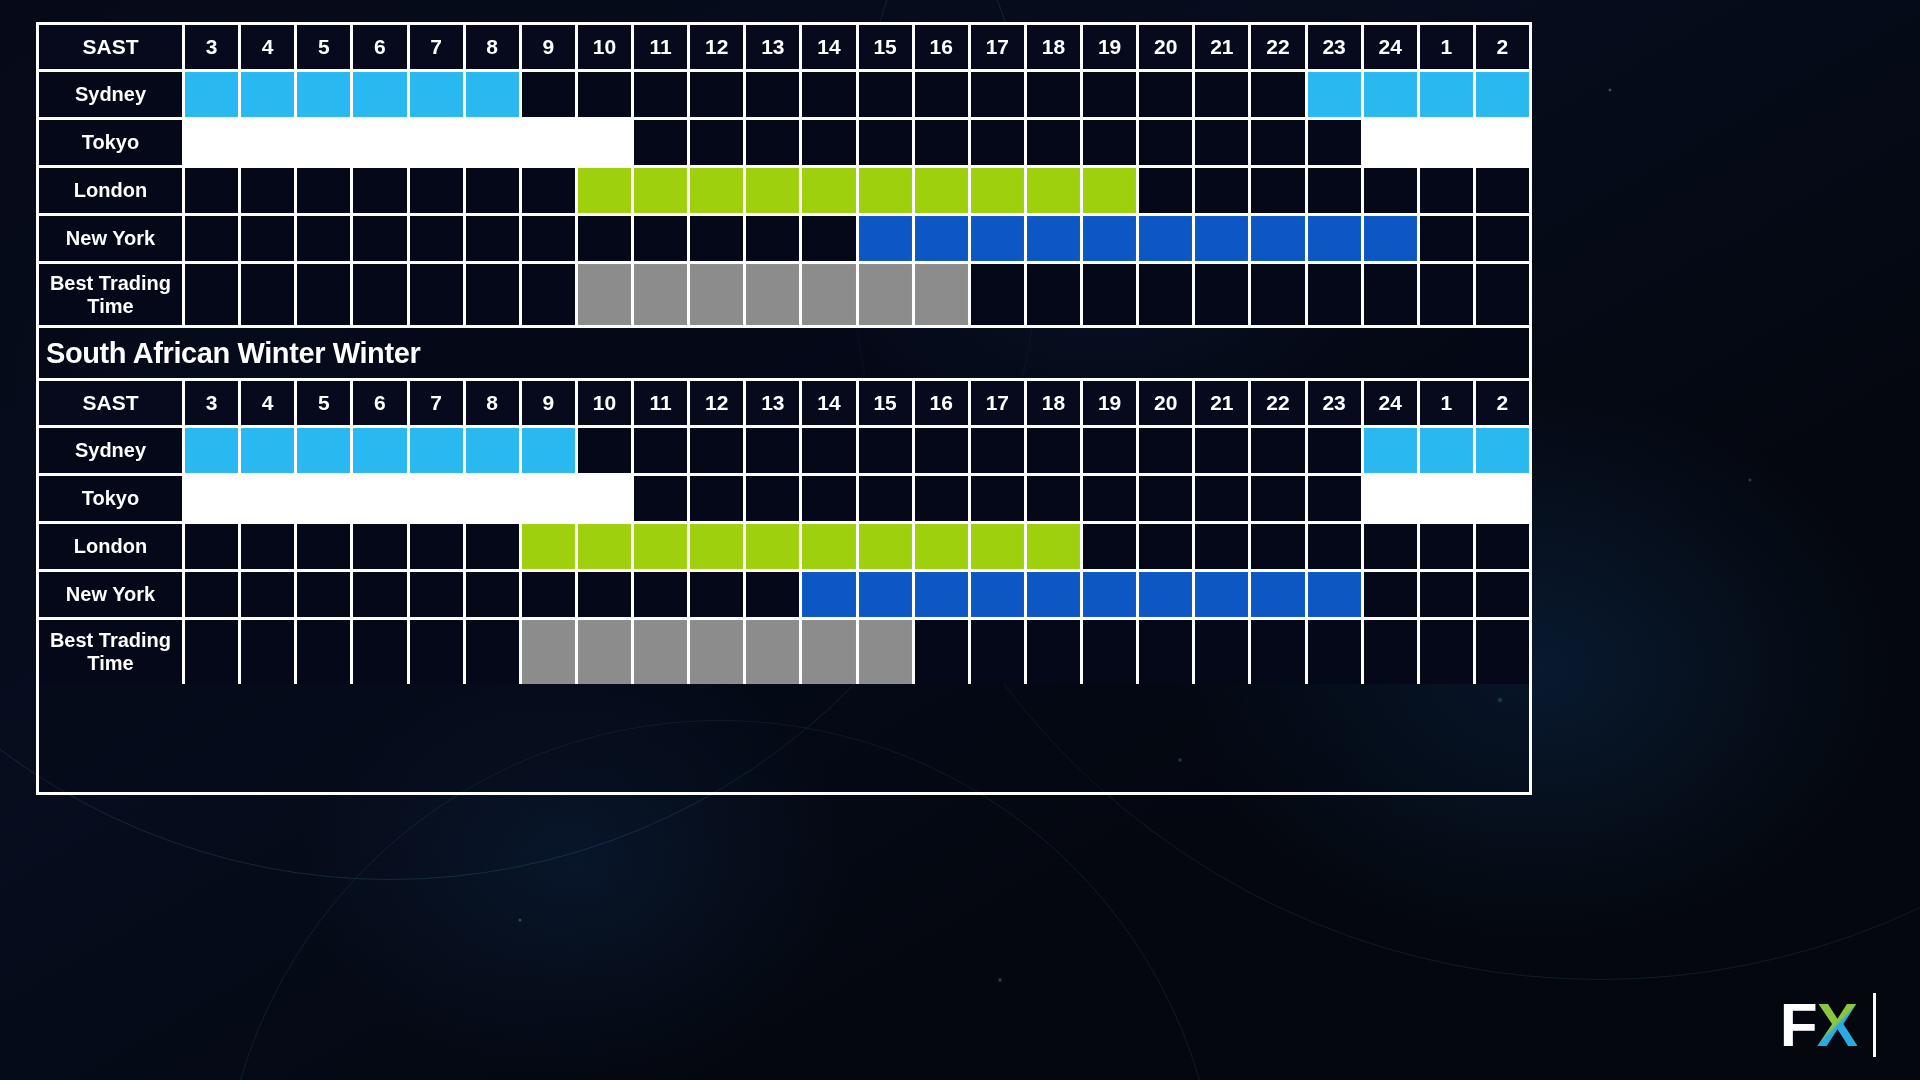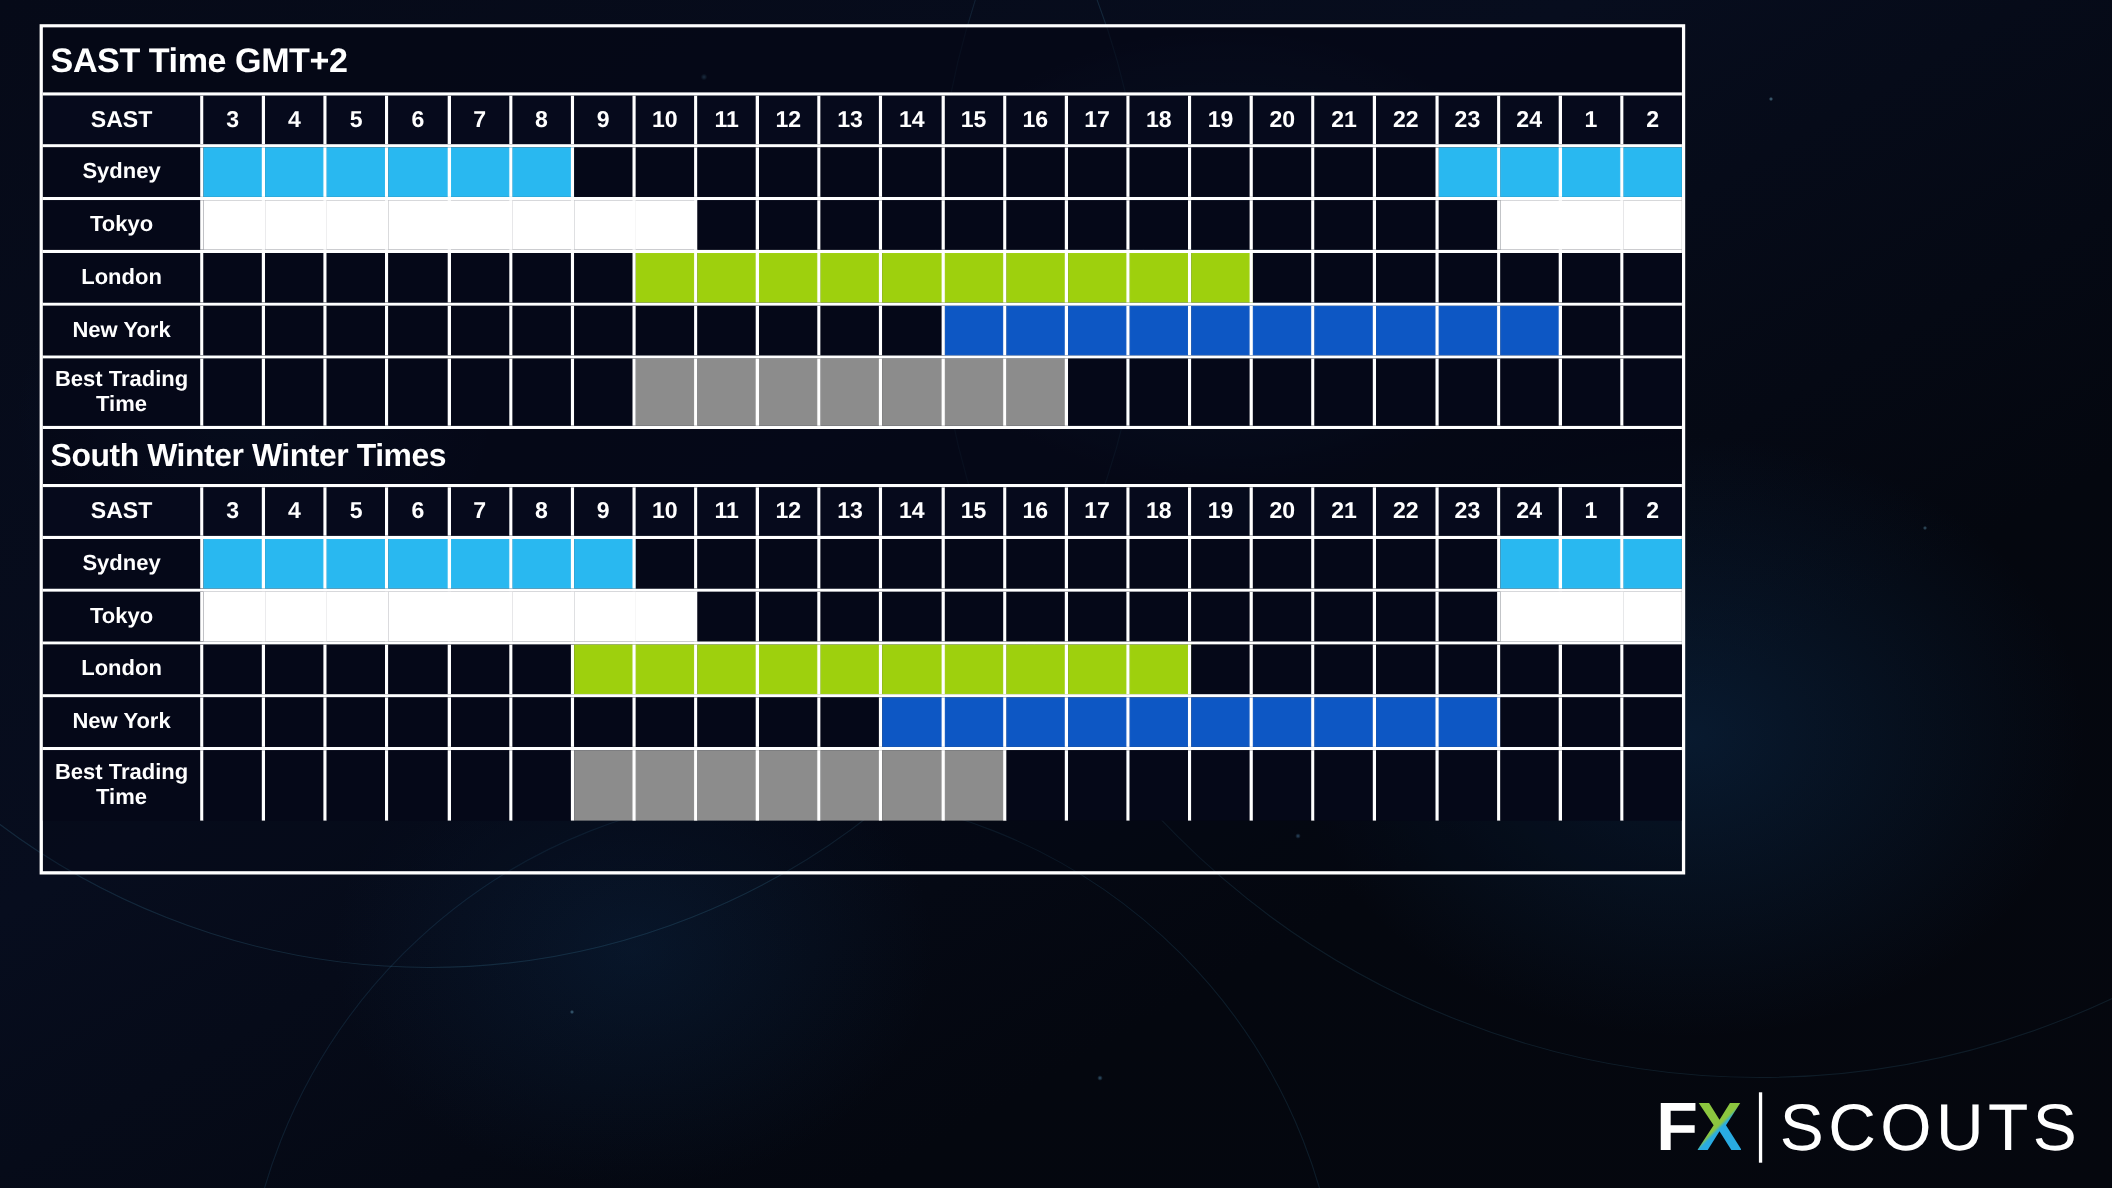--- a/index.html
+++ b/index.html
@@ -178,23 +178,20 @@
 <body>
 
 <div id="backdrop">
   <div class="swoosh a"></div>
   <div class="swoosh b"></div>
   <div class="swoosh c"></div>
 </div>
 
 <div id="chart">
 
-  <div class="band main-title">
-    <div class="band-title">SAST Time GMT+2</div>
-  </div>
 
   <div id="sections-host">
       <div class="grid-row hour-row">
         <div class="row-label hour-head">SAST</div>
         <div class="cells">
           <div class="cell">3</div>
           <div class="cell">4</div>
           <div class="cell">5</div>
           <div class="cell">6</div>
           <div class="cell">7</div>
@@ -358,21 +355,21 @@
           <div class="cell" style="background: rgb(5, 8, 24);"></div>
           <div class="cell" style="background: rgb(5, 8, 24);"></div>
           <div class="cell" style="background: rgb(5, 8, 24);"></div>
           <div class="cell" style="background: rgb(5, 8, 24);"></div>
           <div class="cell" style="background: rgb(5, 8, 24);"></div>
           <div class="cell" style="background: rgb(5, 8, 24);"></div>
           <div class="cell" style="background: rgb(5, 8, 24);"></div>
         </div>
       </div>
       <div class="band section-title">
-        <div class="band-title">South Winter Winter Times</div>
+        <div class="band-title">South African Winter Winter</div>
       </div>
       <div class="grid-row hour-row">
         <div class="row-label hour-head">SAST</div>
         <div class="cells">
           <div class="cell">3</div>
           <div class="cell">4</div>
           <div class="cell">5</div>
           <div class="cell">6</div>
           <div class="cell">7</div>
           <div class="cell">8</div>
@@ -541,14 +538,13 @@
           <div class="cell" style="background: rgb(5, 8, 24);"></div>
         </div>
       </div>
     </div>
 
 </div>
 
 <div id="logo">
   <span class="fx"><span>F</span><span class="x-accent">X</span></span>
   <span class="divider"></span>
-  <span class="scouts">SCOUTS</span>
 </div>
 
 </body></html>

